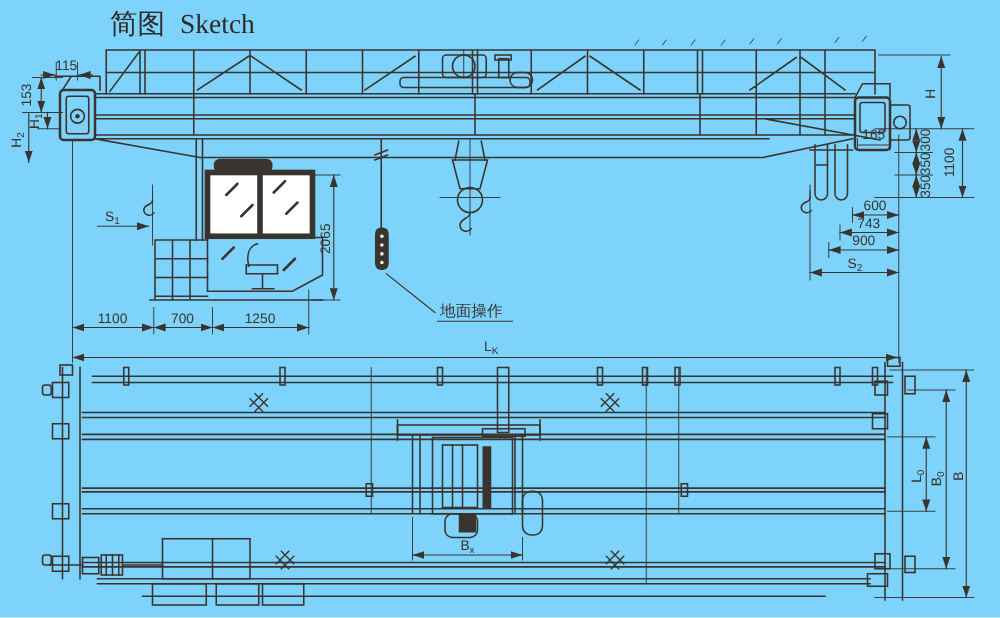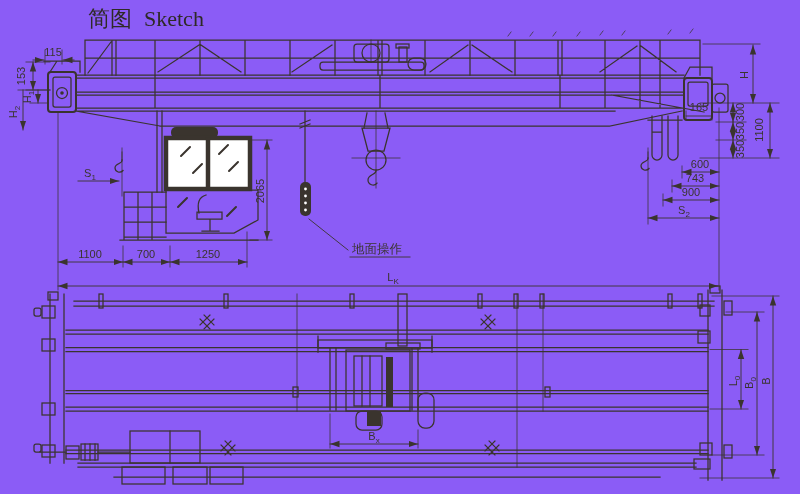--- a/index.html
+++ b/index.html
@@ -1,16 +1,16 @@
 <!DOCTYPE html>
 <html><head>
 <meta charset="utf-8">
 <style>
   html,body{margin:0;padding:0;background:#ffffff;}
-  .stage{position:relative;width:800px;height:494px;background:#8b5cf6;overflow:hidden;}
+  .stage{position:relative;width:800px;height:494px;background:#7dd3fc;overflow:hidden;}
   svg{display:block;}
   .title{fill:#2e2a26;stroke:none;font-family:"Liberation Serif",serif;font-size:22px;}
   .lbl{fill:#3a342e;stroke:none;font-family:"Liberation Sans",sans-serif;font-size:11px;}
   .sub{font-size:8px;}
   .cjk{fill:#3a342e;stroke:none;font-family:"Liberation Sans",sans-serif;font-size:12.5px;}
   .s-main{stroke-width:1.25;}
   .s-thick{stroke-width:2;}
   .s-heavy{stroke-width:4.5;}
   .s-thin{stroke-width:0.75;}
   .s-dim{stroke-width:0.9;}

